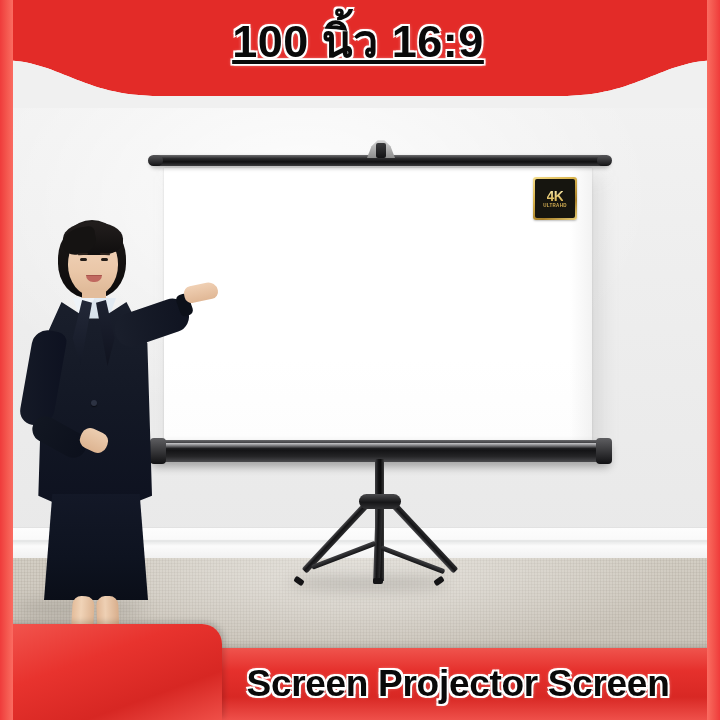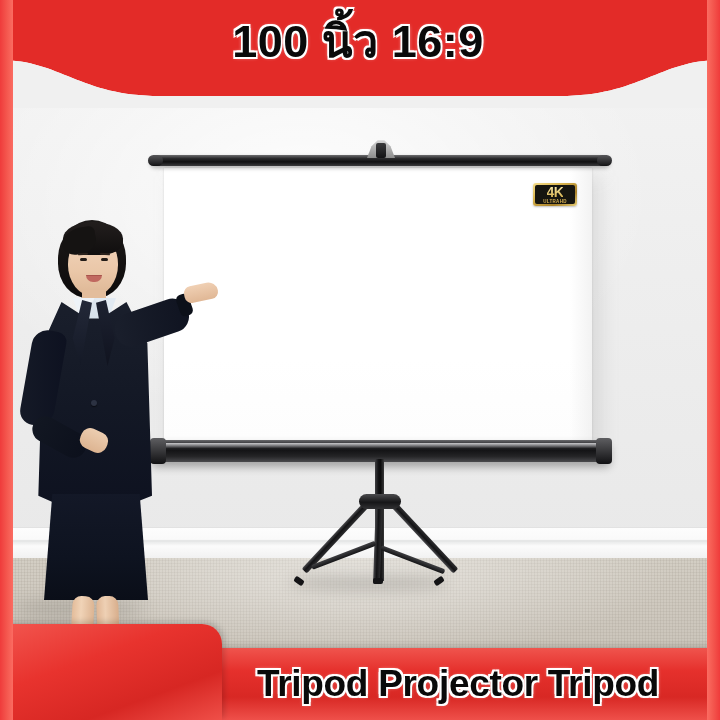--- a/index.html
+++ b/index.html
@@ -85,21 +85,21 @@
   .brace.l{left:312px;top:565px;width:68px;transform:rotate(-21deg);}
   .brace.r{left:381px;top:545px;width:68px;transform:rotate(21deg);}
   .foot{position:absolute;width:10px;height:6px;border-radius:2px;background:#141416;}
   .foot.l{left:294px;top:578px;transform:rotate(35deg);}
   .foot.r{left:434px;top:578px;transform:rotate(-35deg);}
   .foot.c{left:373px;top:578px;}
   .tri-shadow{position:absolute;left:288px;top:575px;width:160px;height:16px;
     background:rgba(120,115,108,.3);filter:blur(7px);border-radius:50%;}
 
   
-  .badge4k{position:absolute;left:533px;top:183px;width:44px;height:23px;border-radius:3px;
+  .badge4k{position:absolute;left:533px;top:177px;width:44px;height:43px;border-radius:3px;
     background:linear-gradient(150deg,#f5de8d 0%,#d9b44d 35%,#a8802a 70%,#e8cf78 100%);
     padding:2px;box-sizing:border-box;box-shadow:0 1px 2px rgba(0,0,0,.25);}
   .badge-inner{width:100%;height:100%;background:#16150f;border-radius:2px;
     display:flex;flex-direction:column;align-items:center;justify-content:center;line-height:1;}
   .badge-4k{font-size:14px;font-weight:bold;letter-spacing:-.5px;
     background:linear-gradient(180deg,#fdf0b4,#d4ab42);-webkit-background-clip:text;
     background-clip:text;color:transparent;}
   .badge-uhd{font-size:4.5px;font-weight:bold;letter-spacing:.3px;color:#d8b254;margin-top:1px;}
 
   
@@ -169,21 +169,21 @@
   .shoe.l{left:52px;top:488px;transform:rotate(-6deg);}
   .shoe.r{left:84px;top:490px;transform:rotate(4deg);}
 
   
   .top-banner{position:absolute;left:0;top:0;width:720px;height:108px;z-index:20;}
   .top-banner svg{display:block;width:720px;height:108px;}
   .top-title{position:absolute;left:0;top:0;width:716px;height:82px;z-index:21;
     display:flex;align-items:center;justify-content:center;
     font-size:45px;font-weight:bold;color:#0a0a0a;letter-spacing:.5px;
     text-shadow:-1.6px -1.6px 0 #fff,1.6px -1.6px 0 #fff,-1.6px 1.6px 0 #fff,1.6px 1.6px 0 #fff,
-                0 0 4px rgba(255,255,255,.9);}
+                0 0 4px rgba(255,255,255,.9);text-decoration:underline;}
 
   
   .cod-block{position:absolute;left:0;top:624px;width:222px;height:96px;z-index:23;
     background:linear-gradient(160deg,#f2564f 0%,#e8332e 38%,#d72723 72%,#ef4f48 100%);
     border-radius:0 20px 0 0;box-shadow:2px -2px 6px rgba(0,0,0,.18);}
   .cod-text{position:absolute;left:0;top:624px;width:222px;height:96px;z-index:25;
     display:flex;align-items:center;justify-content:center;
     font-size:62px;font-weight:bold;color:#0a0a0a;letter-spacing:1px;
     text-shadow:-2px -2px 0 #fff,2px -2px 0 #fff,-2px 2px 0 #fff,2px 2px 0 #fff,
                 0 0 5px rgba(255,255,255,.9);}
@@ -276,17 +276,17 @@
   <div class="top-banner">
     <svg viewBox="0 0 720 108" preserveAspectRatio="none">
       <path d="M0,0 H720 V60 C660,60 640,96 560,96 H160 C80,96 60,60 0,60 Z" fill="#e32b28"></path>
       <path d="M0,60 C60,60 80,96 160,96 H560 C640,96 660,60 720,60 V108 H0 Z" fill="#f0f0f0"></path>
     </svg>
   </div>
   <div class="top-title">100 นิ้ว 16:9</div>
 
   <div class="band"></div>
   <div class="cod-block"></div>
-  <div class="band-text">Tripod Projector Tripod</div>
+  <div class="band-text">Screen Projector Screen</div>
 
   <div class="frame-edge frame-left"></div>
   <div class="frame-edge frame-right"></div>
 </div>
 
 </body></html>

